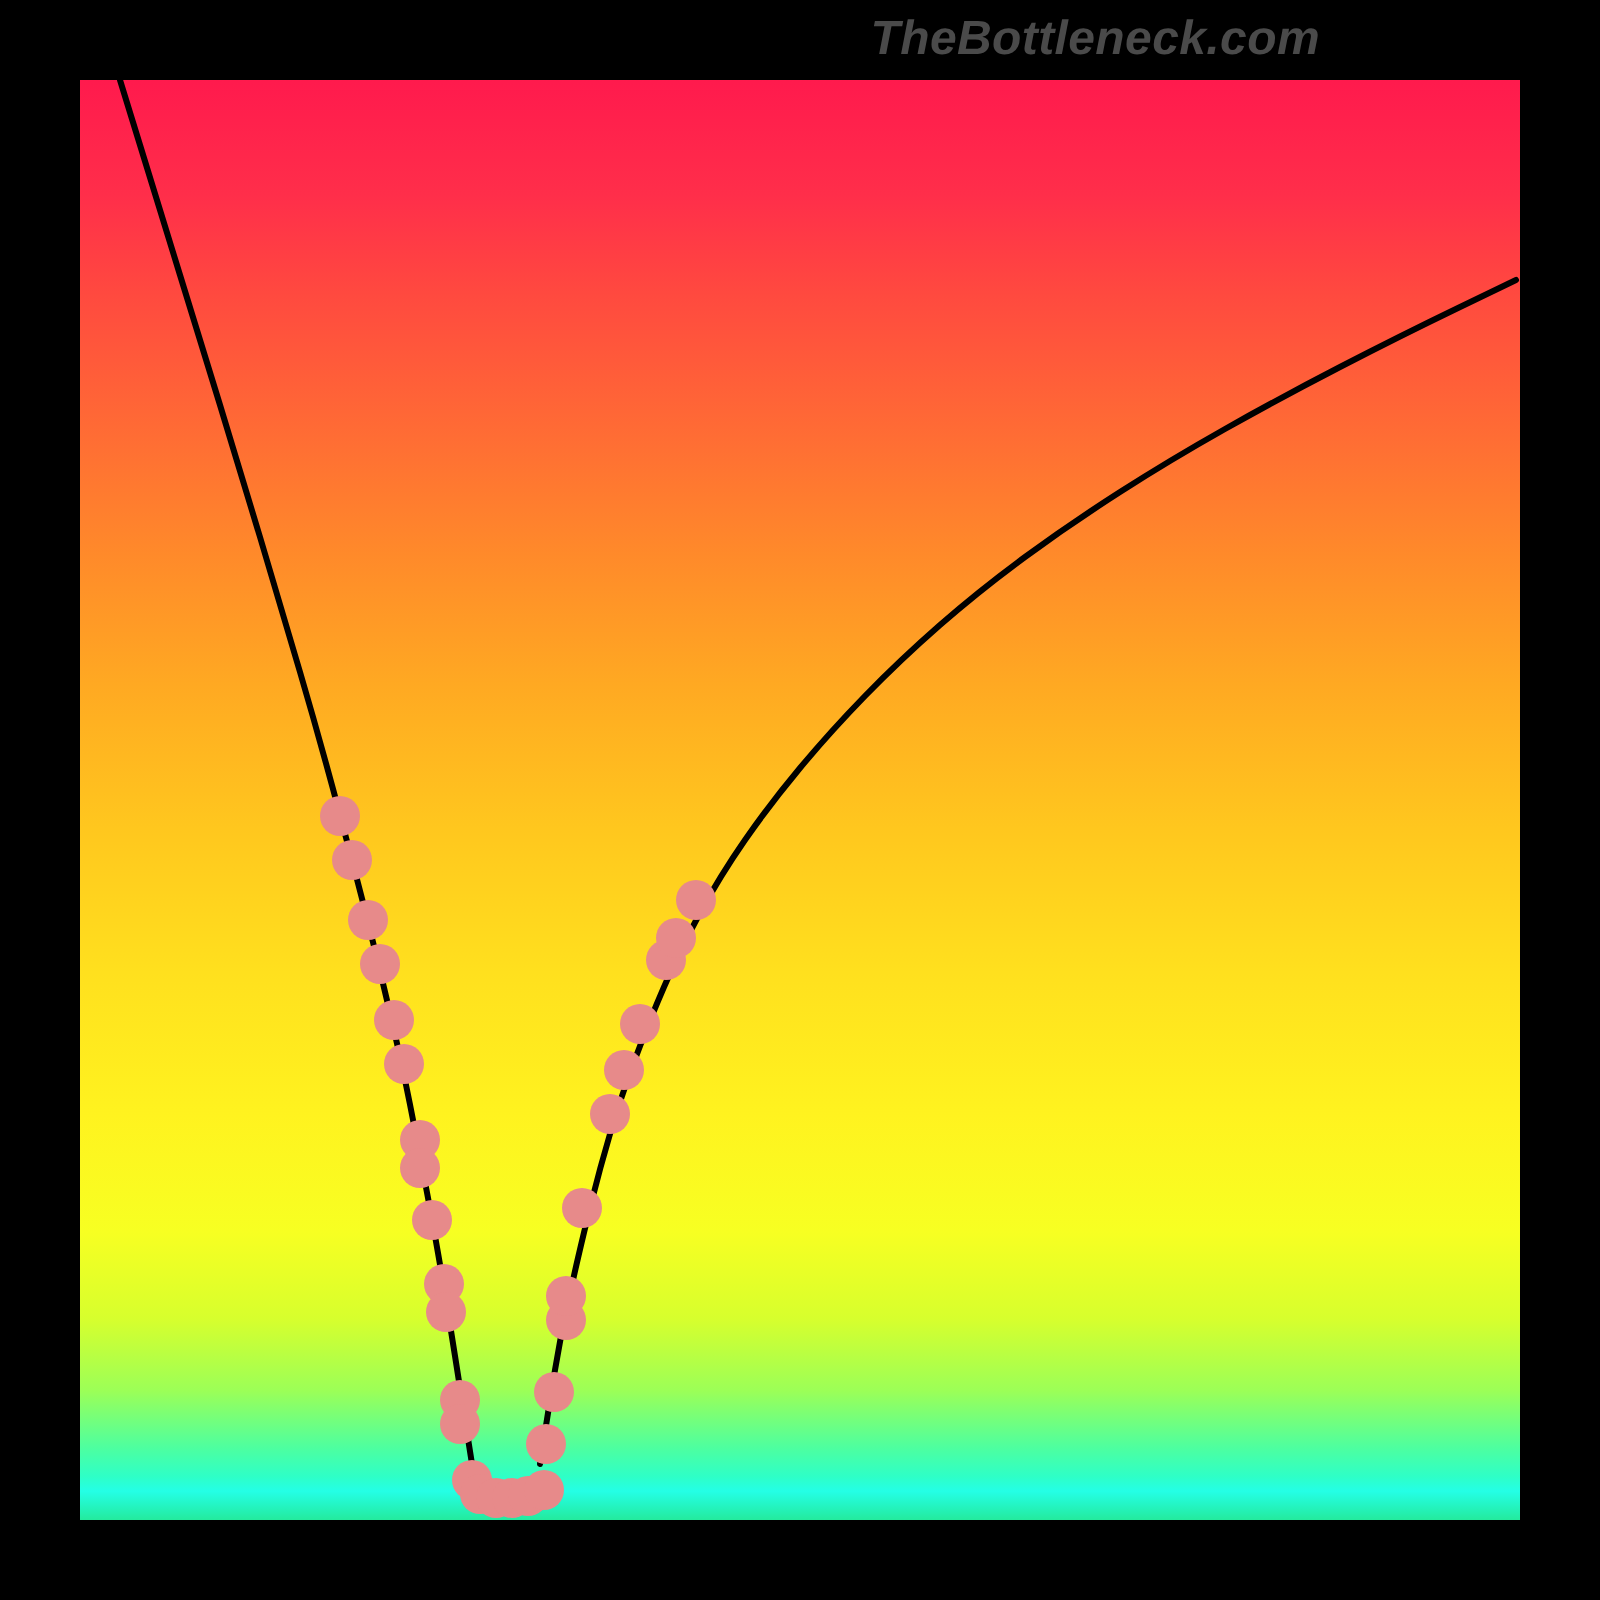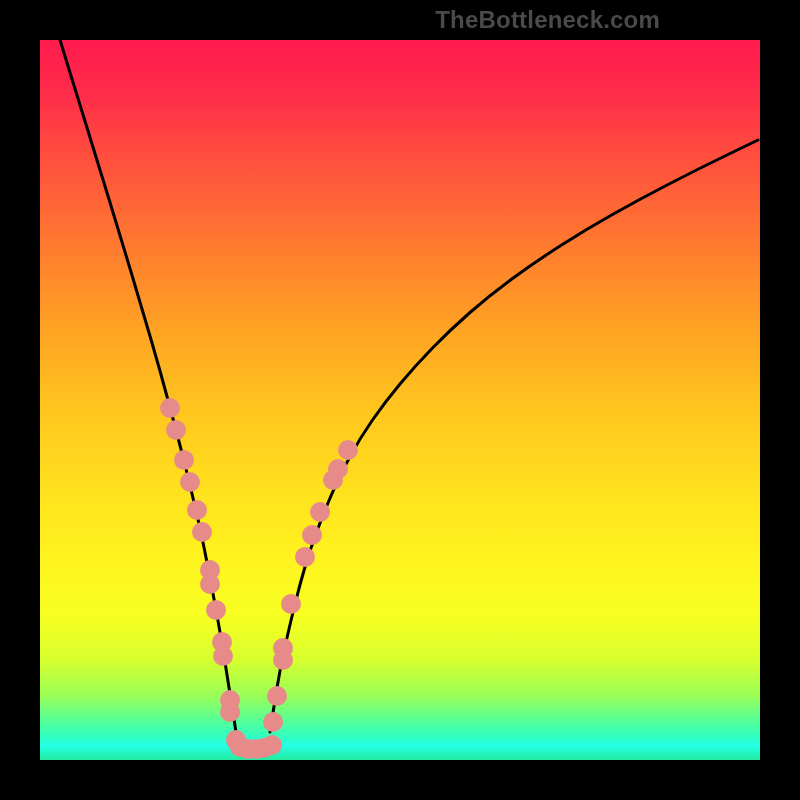--- a/index.html
+++ b/index.html
@@ -10,20 +10,21 @@
     background: #000;
     overflow: hidden;
   }
   .frame {
     position: absolute;
     left: 0;
     top: 0;
     width: 672px;
     height: 800px;
     background: #000;
+    font-style: italic;
   }
   .plot {
     position: absolute;
     left: 40px;
     top: 40px;
     width: 720px;
     height: 720px;
     overflow: hidden;
   }
   .gradient {

